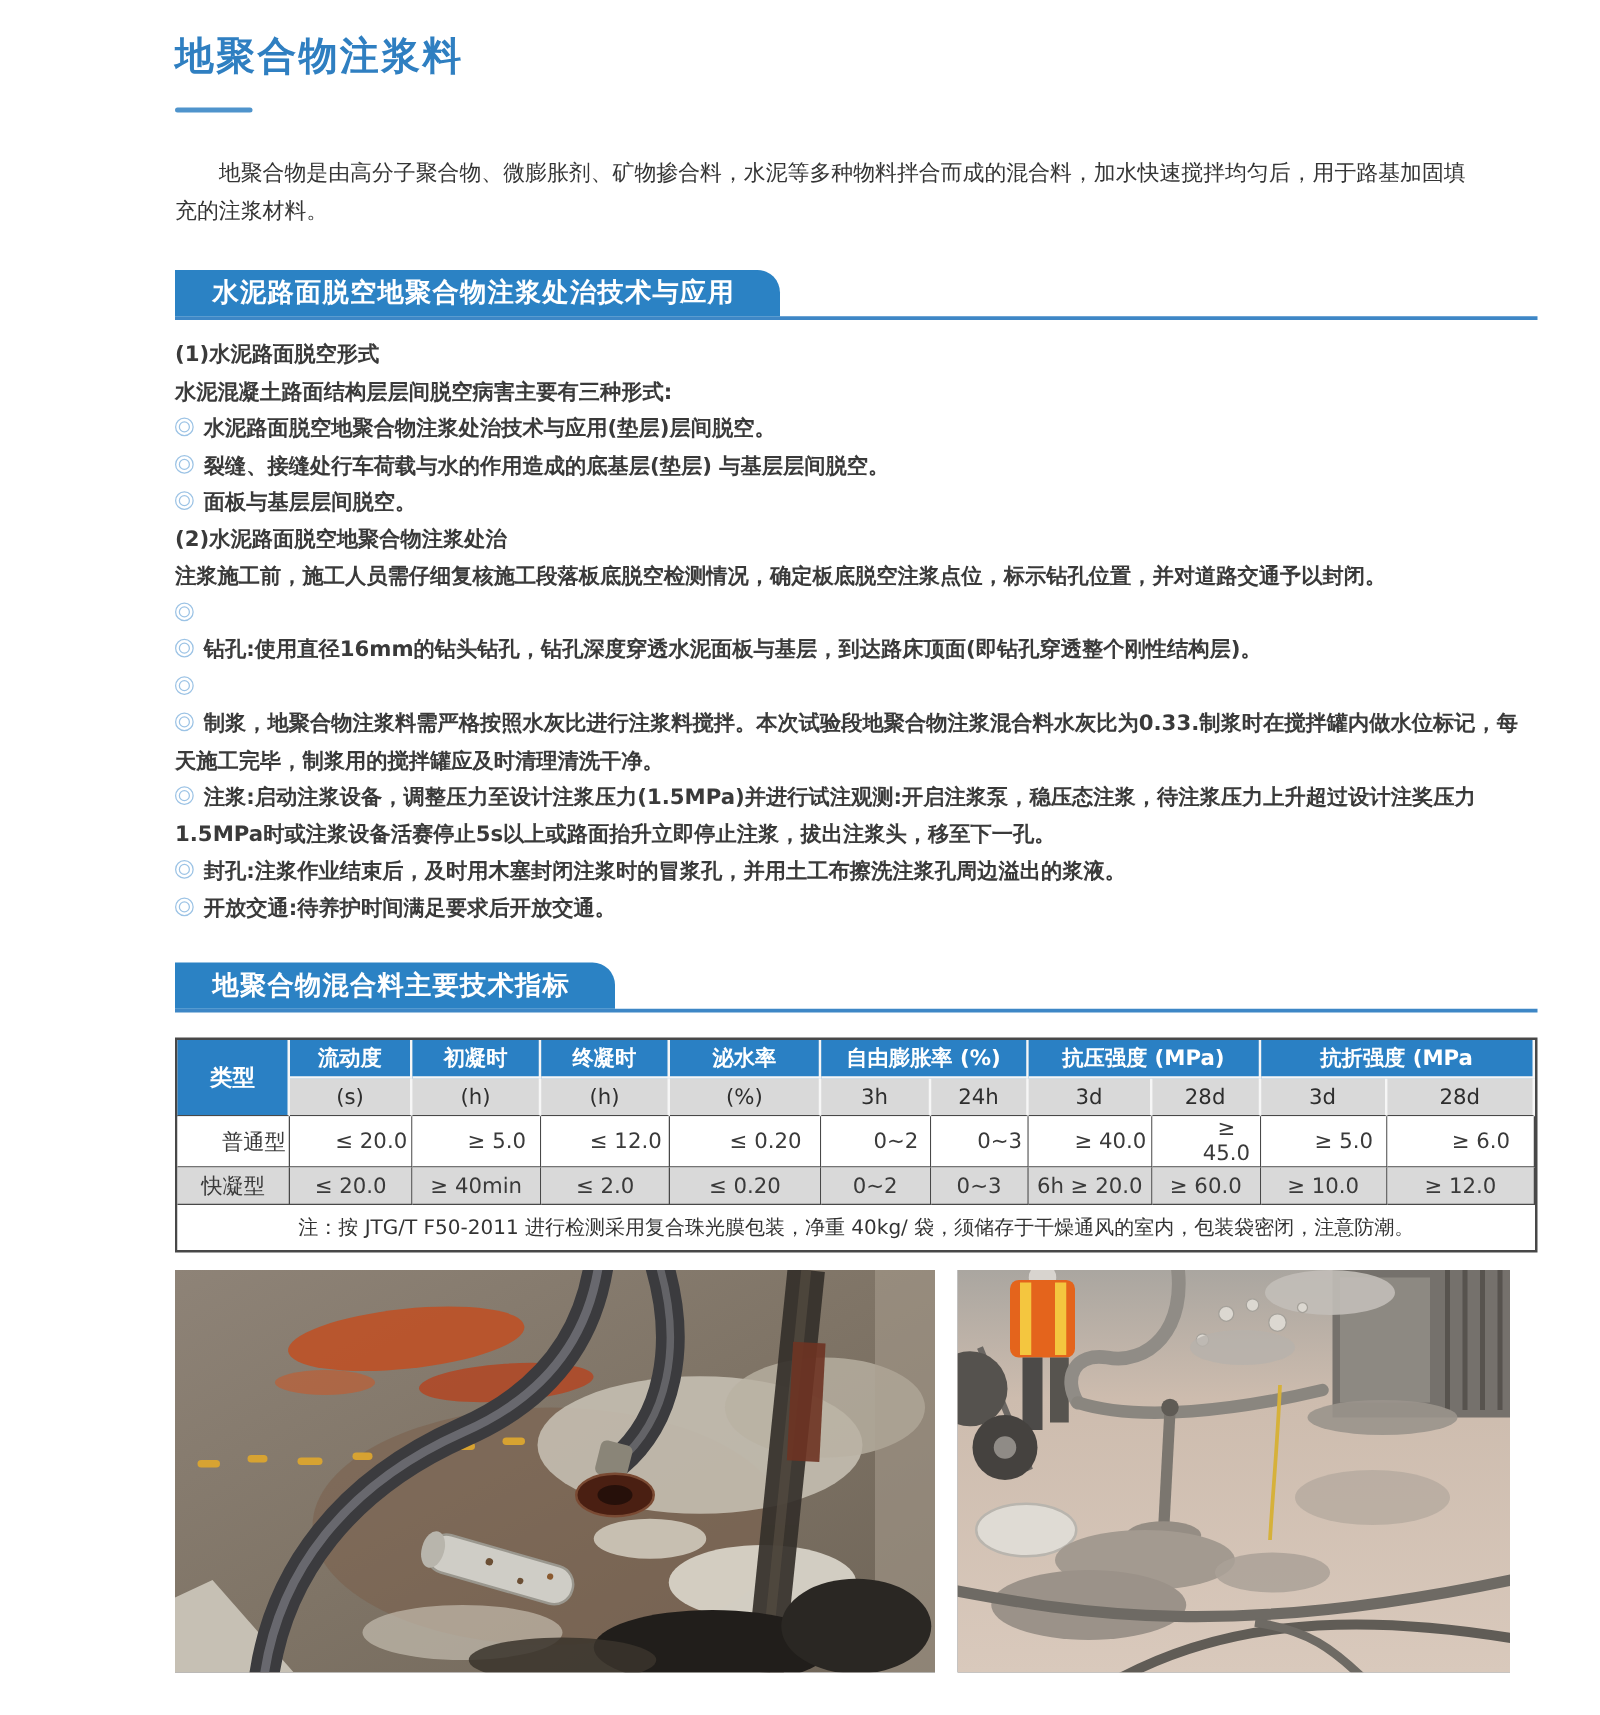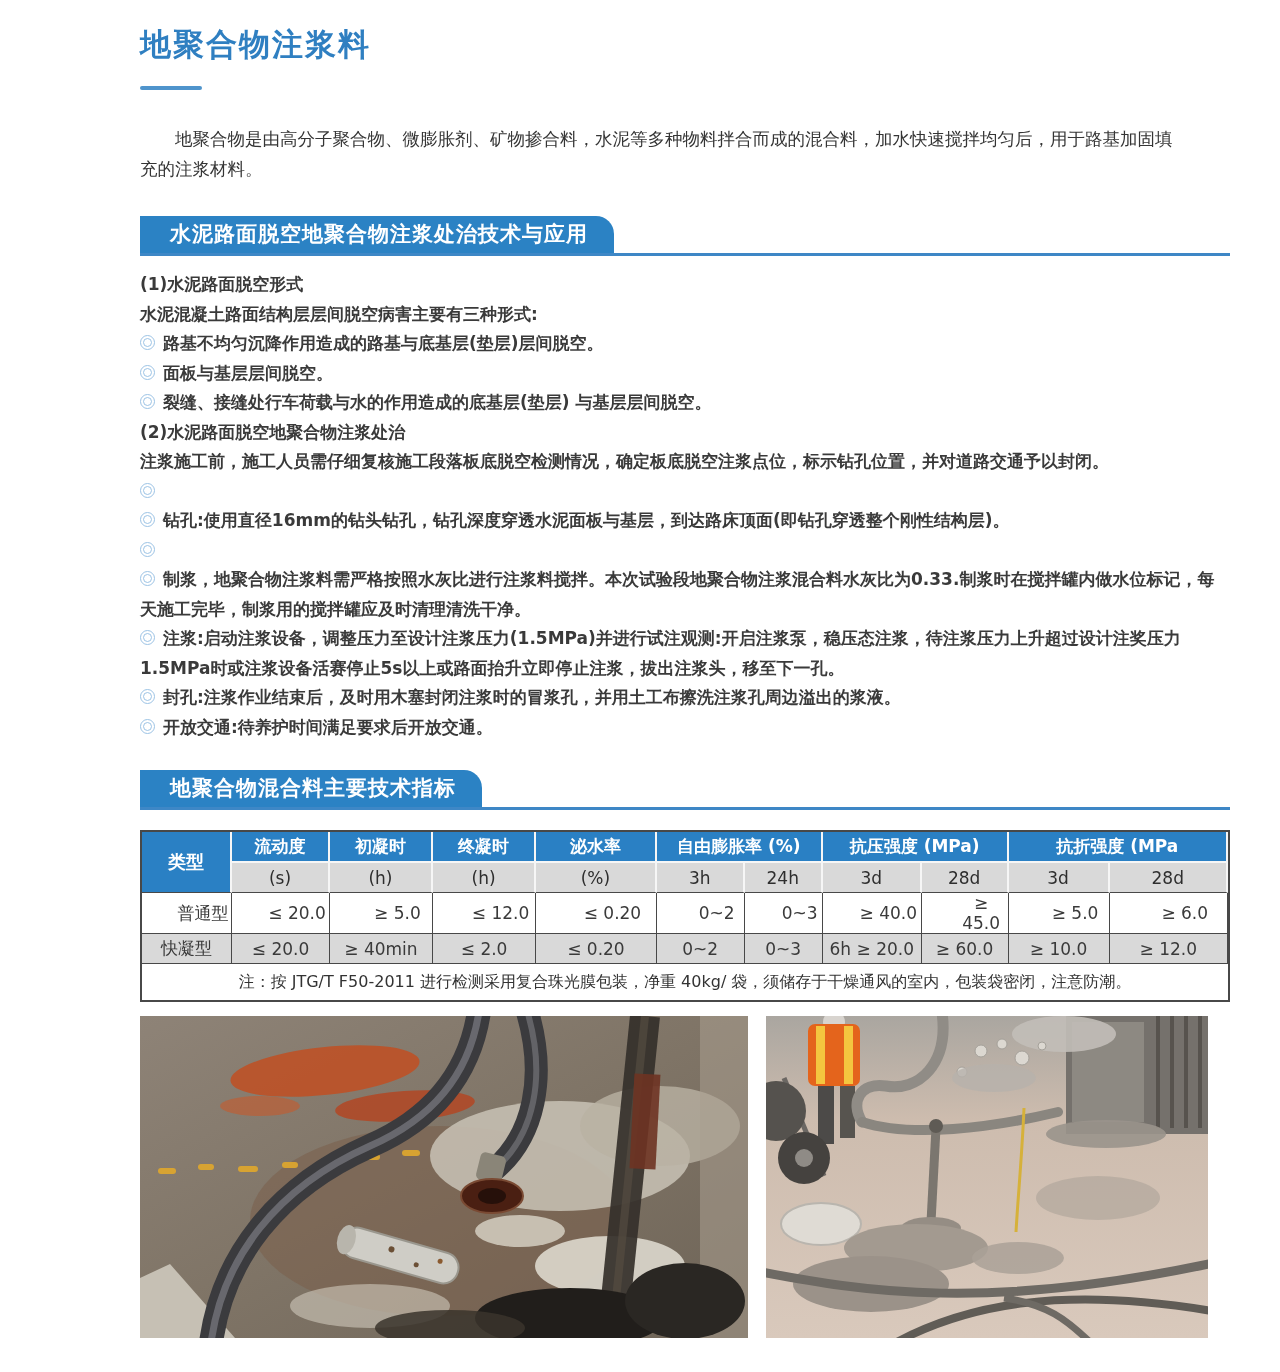--- a/index.html
+++ b/index.html
@@ -25,21 +25,21 @@
   .intro {
     margin-top:34px; font-size:17.5px; line-height:30px;
     color:#353535; text-indent:2em; width:1045px;
   }
 
   
   .banner-wrap { margin-top:32px; border-bottom:3px solid #3e87c6; line-height:0; }
   .banner {
     display:inline-block; background:#2b82c4; color:#ffffff;
     font-size:21px; font-weight:bold; line-height:37px;
-    padding:0 26px 0 30px; border-radius:0 18px 0 0;
+    padding:0 36px 0 30px; border-radius:0 18px 0 0;
     letter-spacing:1px; vertical-align:bottom;
   }
 
   
   .tlist { margin-top:14px;font-weight:bold; }
   .li { font-size:17px; line-height:29.5px; color:#3a3a3a; }
   .ring {
     display:inline-block; width:7px; height:7px;
     border:4px double #9cc3e5; border-radius:50%;
     background:#fff; margin-right:8px; vertical-align:-1px;
@@ -85,23 +85,23 @@
 
   <div class="intro">地聚合物是由高分子聚合物、微膨胀剂、矿物掺合料，水泥等多种物料拌合而成的混合料，加水快速搅拌均匀后，用于路基加固填充的注浆材料。</div>
 
   <div class="banner-wrap">
     <span class="banner">水泥路面脱空地聚合物注浆处治技术与应用</span>
   </div>
 
   <div class="tlist">
     <div class="li"><span>(1)水泥路面脱空形式</span></div>
     <div class="li"><span>水泥混凝土路面结构层层间脱空病害主要有三种形式:</span></div>
-    <div class="li"><span class="ring"></span><span>路基不均匀沉降作用造成的路基与底基层(垫层)层间脱空。</span></div>
+    <div class="li"><span class="ring"></span><span>水泥路面脱空地聚合物注浆处治技术与应用(垫层)层间脱空。</span></div>
+    <div class="li"><span class="ring"></span><span>裂缝、接缝处行车荷载与水的作用造成的底基层(垫层) 与基层层间脱空。</span></div>
     <div class="li"><span class="ring"></span><span>面板与基层层间脱空。</span></div>
-    <div class="li"><span class="ring"></span><span>裂缝、接缝处行车荷载与水的作用造成的底基层(垫层) 与基层层间脱空。</span></div>
     <div class="li"><span>(2)水泥路面脱空地聚合物注浆处治</span></div>
     <div class="li"><span>注浆施工前，施工人员需仔细复核施工段落板底脱空检测情况，确定板底脱空注浆点位，标示钻孔位置，并对道路交通予以封闭。</span></div>
     <div class="li"><span class="ring"></span></div>
     <div class="li"><span class="ring"></span><span>钻孔:使用直径16mm的钻头钻孔，钻孔深度穿透水泥面板与基层，到达路床顶面(即钻孔穿透整个刚性结构层)。</span></div>
     <div class="li"><span class="ring"></span></div>
     <div class="li"><span class="ring"></span><span>制浆，地聚合物注浆料需严格按照水灰比进行注浆料搅拌。本次试验段地聚合物注浆混合料水灰比为0.33.制浆时在搅拌罐内做水位标记，每天施工完毕，制浆用的搅拌罐应及时清理清洗干净。</span></div>
     <div class="li"><span class="ring"></span><span>注浆:启动注浆设备，调整压力至设计注浆压力(1.5MPa)并进行试注观测:开启注浆泵，稳压态注浆，待注浆压力上升超过设计注奖压力1.5MPa时或注浆设备活赛停止5s以上或路面抬升立即停止注浆，拔出注浆头，移至下一孔。</span></div>
     <div class="li"><span class="ring"></span><span>封孔:注浆作业结束后，及时用木塞封闭注浆时的冒浆孔，并用土工布擦洗注浆孔周边溢出的浆液。</span></div>
     <div class="li"><span class="ring"></span><span>开放交通:待养护时间满足要求后开放交通。</span></div>
   </div>

